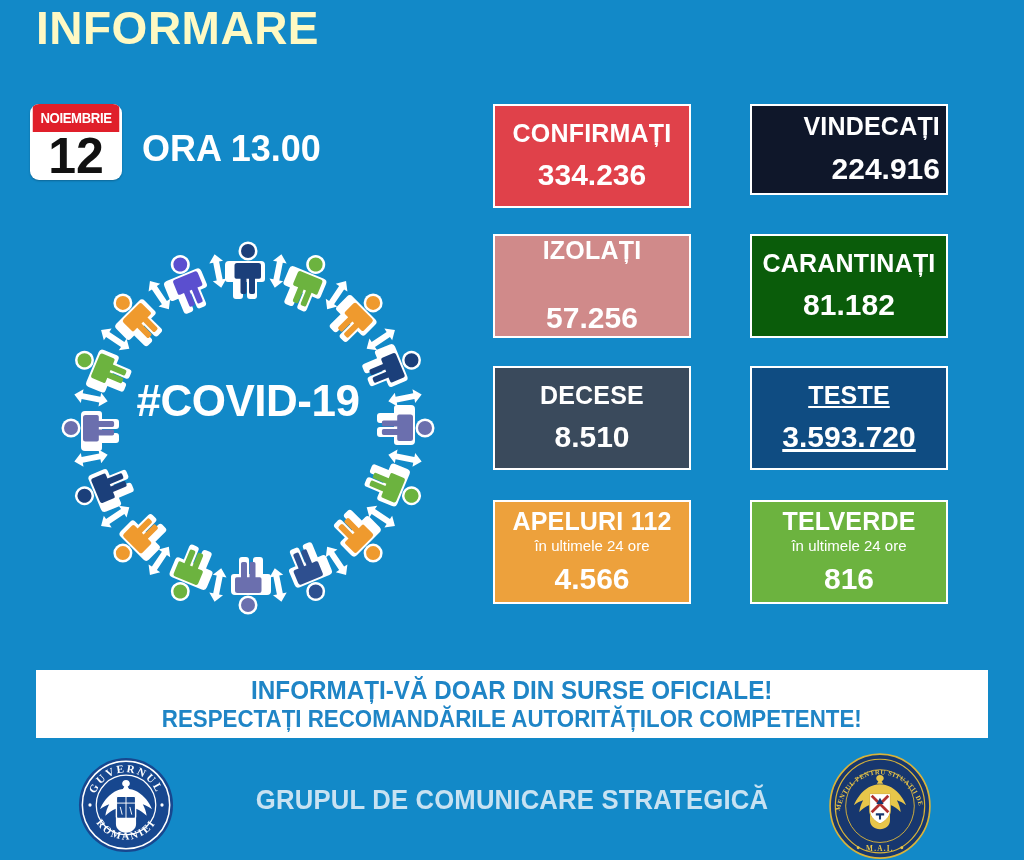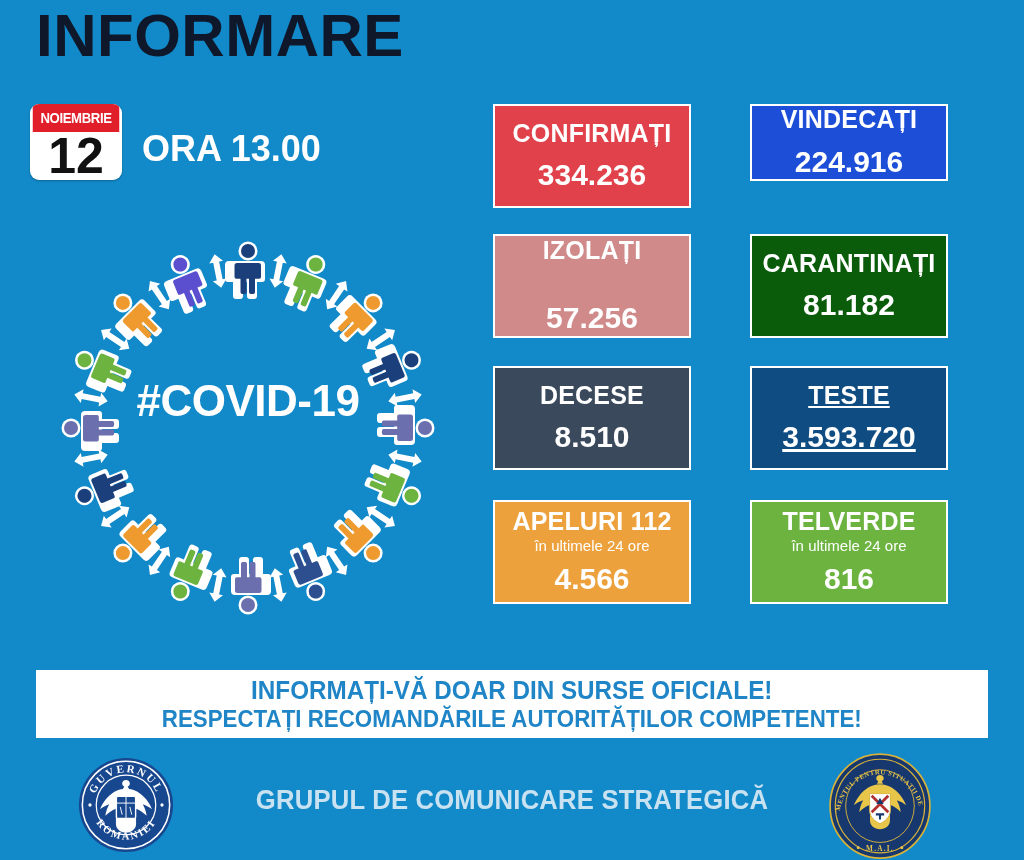--- a/index.html
+++ b/index.html
@@ -17,23 +17,23 @@
     height: 860px;
     background: #1289c8;
     overflow: hidden;
   }
 
   
   #page-title {
     position: absolute;
     left: 36px;
     top: 4px;
-    font-size: 60px;
-    font-weight: bold;
-    color: #0f172a;
+    font-size: 46px;
+    font-weight: bold;
+    color: #fef9c3;
     letter-spacing: 0.5px;
     line-height: 1.05;
   }
 
   
   #calendar {
     position: absolute;
     left: 30px;
     top: 104px;
     width: 92px;
@@ -358,21 +358,21 @@
     <div id="covid-caption">
       <span class="c1">#COVID-19</span>
     </div>
   </div>
 
   <div id="stats-root">
       <div class="stat-box" style="left: 493px; top: 104px; width: 198px; height: 104px; background: rgb(224, 65, 74);">
         <div class="s-label">CONFIRMAȚI</div>
         <div class="s-value">334.236</div>
       </div>
-      <div class="stat-box" style="left: 750px; top: 104px; width: 198px; height: 77px; background: #1d4ed8;">
+      <div class="stat-box" style="left: 750px; top: 104px; width: 198px; height: 91px; background: #0f172a; align-items: flex-end;">
         <div class="s-label">VINDECAȚI</div>
         <div class="s-value">224.916</div>
       </div>
       <div class="stat-box" style="left: 493px; top: 234px; width: 198px; height: 104px; background: rgb(208, 138, 138); gap: 26px;">
         <div class="s-label">IZOLAȚI</div>
         <div class="s-value">57.256</div>
       </div>
       <div class="stat-box" style="left: 750px; top: 234px; width: 198px; height: 104px; background: rgb(10, 92, 10);">
         <div class="s-label">CARANTINAȚI</div>
         <div class="s-value">81.182</div>

